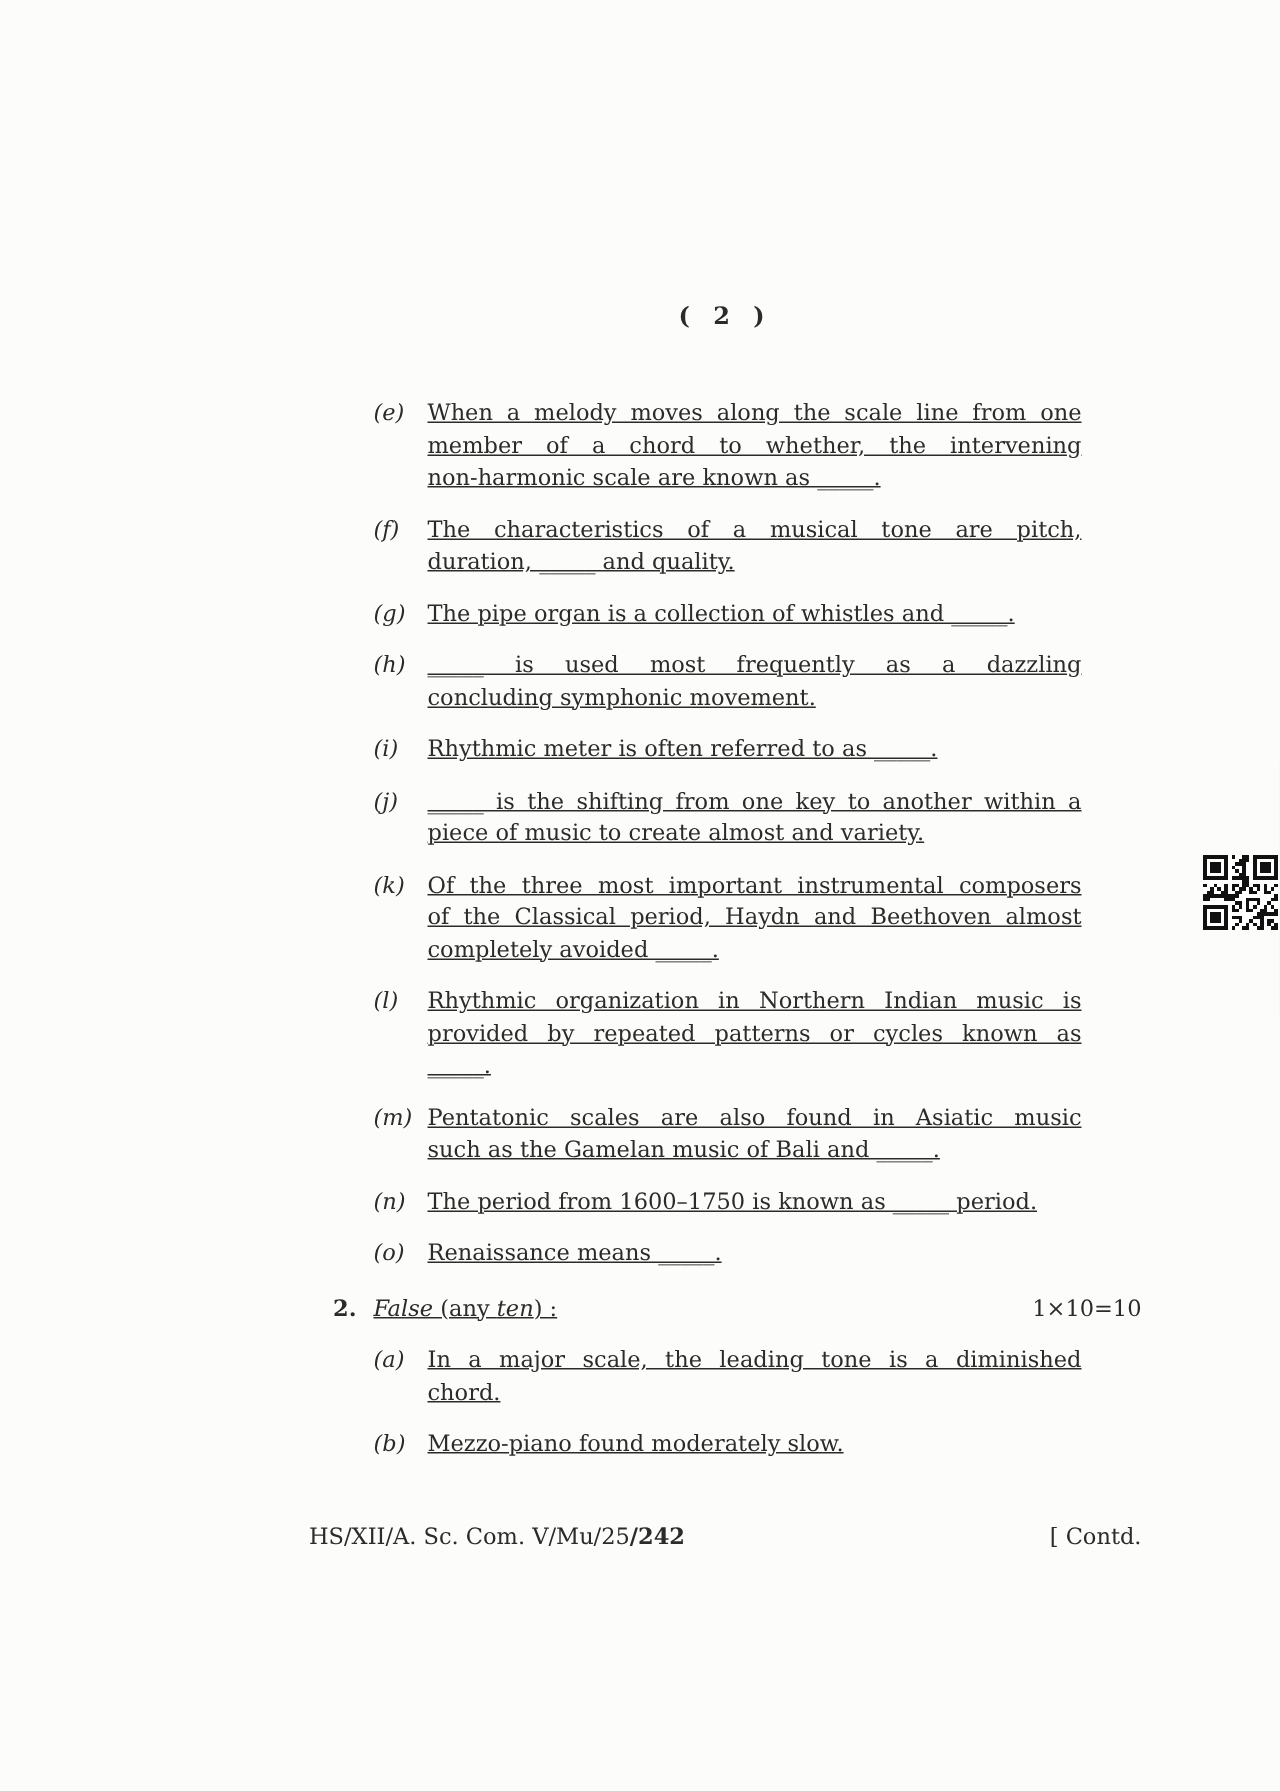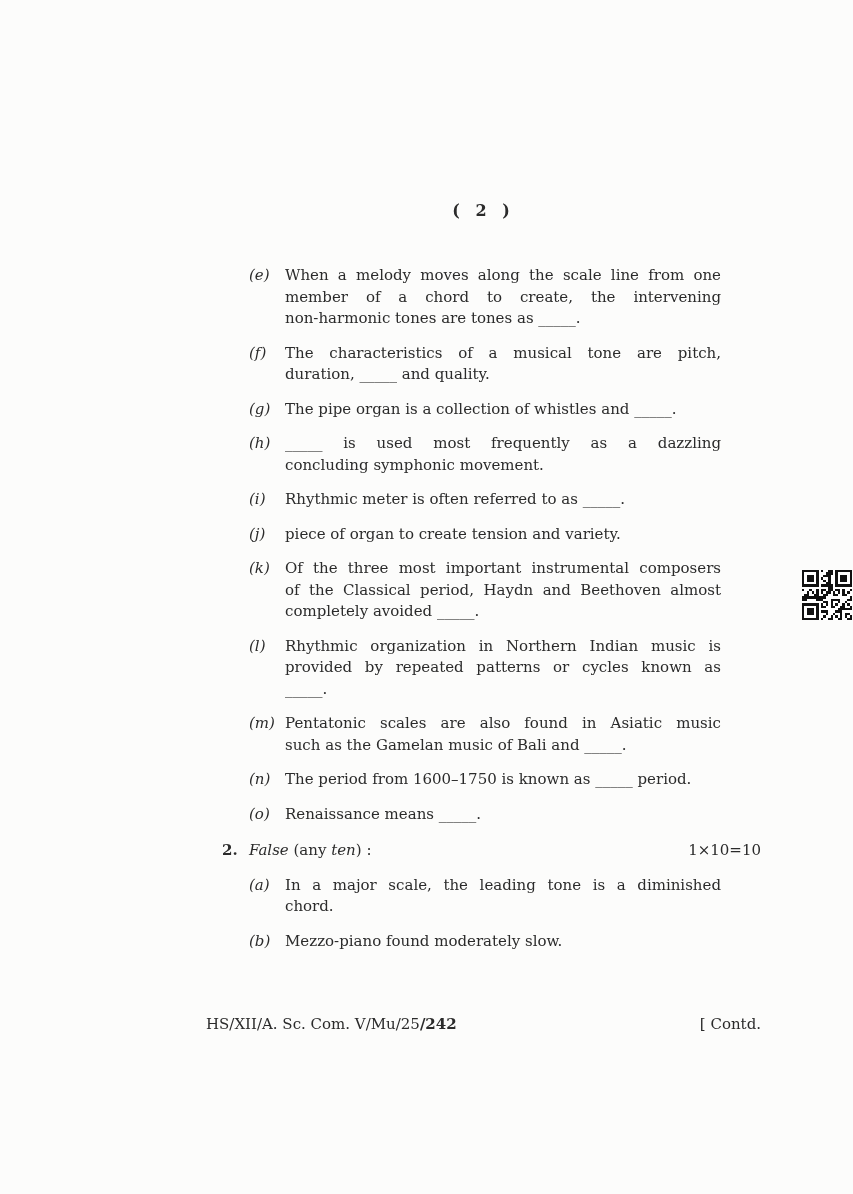--- a/index.html
+++ b/index.html
@@ -18,21 +18,21 @@
     letter-spacing:5px;line-height:22px;
   }
   .content{
     position:absolute;left:206px;top:265px;width:555px;
     font-size:15px;line-height:21.5px;
   }
   .item-list{margin-left:43px;width:472px;}
   .item{display:flex;margin-bottom:13px;}
   .item-label{flex:0 0 36px;font-style:italic;}
   .item-text{flex:1;min-width:0;}
-  .line{text-align:justify;text-align-last:justify;}
+  .line{text-align:justify;text-align-last:justify;text-decoration:underline;}
   .line.last{text-align-last:left;}
   .question2{position:relative;margin-top:15px;margin-bottom:13px;padding-left:43px;padding-right:40px;}
   .q-number{position:absolute;left:16px;top:0;font-weight:bold;}
   .q-marks{position:absolute;right:0;bottom:0;}
   .it{font-style:italic;}
   .bold{font-weight:bold;}
   .footer{
     position:absolute;left:206px;top:1014px;width:555px;
     display:flex;justify-content:space-between;
     font-size:15px;line-height:21px;
@@ -48,22 +48,22 @@
   <div class="page-number">( 2 )</div>
 
   <div class="content">
 
     <div class="item-list">
 
         <div class="item">
           <span class="item-label">(e)</span>
           <span class="item-text">
             <div class="line">When a melody moves along the scale line from one</div>
-            <div class="line">member of a chord to create, the intervening</div>
-            <div class="line last">non-harmonic tones are tones as _____.</div>
+            <div class="line">member of a chord to whether, the intervening</div>
+            <div class="line last">non-harmonic scale are known as _____.</div>
           </span>
         </div>
 
         <div class="item">
           <span class="item-label">(f)</span>
           <span class="item-text">
             <div class="line">The characteristics of a musical tone are pitch,</div>
             <div class="line last">duration, _____ and quality.</div>
           </span>
         </div>
@@ -86,21 +86,22 @@
         <div class="item">
           <span class="item-label">(i)</span>
           <span class="item-text">
             <div class="line last">Rhythmic meter is often referred to as _____.</div>
           </span>
         </div>
 
         <div class="item">
           <span class="item-label">(j)</span>
           <span class="item-text">
-            <div class="line last">piece of organ to create tension and variety.</div>
+            <div class="line">_____ is the shifting from one key to another within a</div>
+            <div class="line last">piece of music to create almost and variety.</div>
           </span>
         </div>
 
         <div class="item">
           <span class="item-label">(k)</span>
           <span class="item-text">
             <div class="line">Of the three most important instrumental composers</div>
             <div class="line">of the Classical period, Haydn and Beethoven almost</div>
             <div class="line last">completely avoided _____.</div>
           </span>

